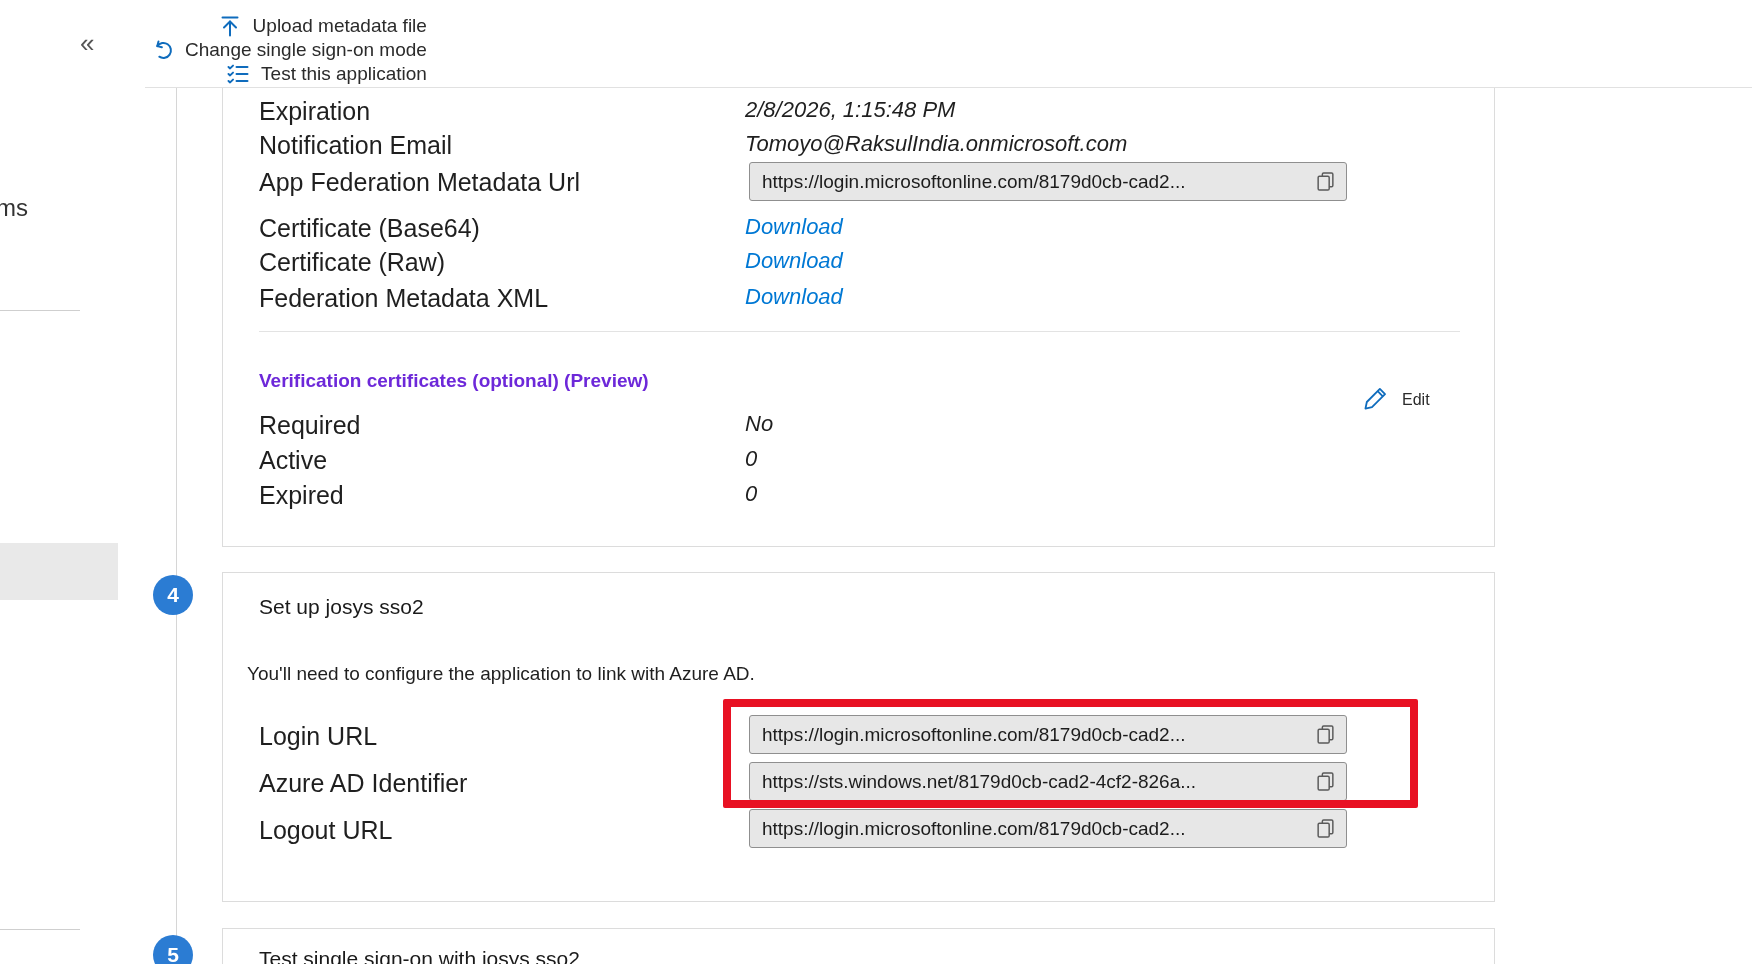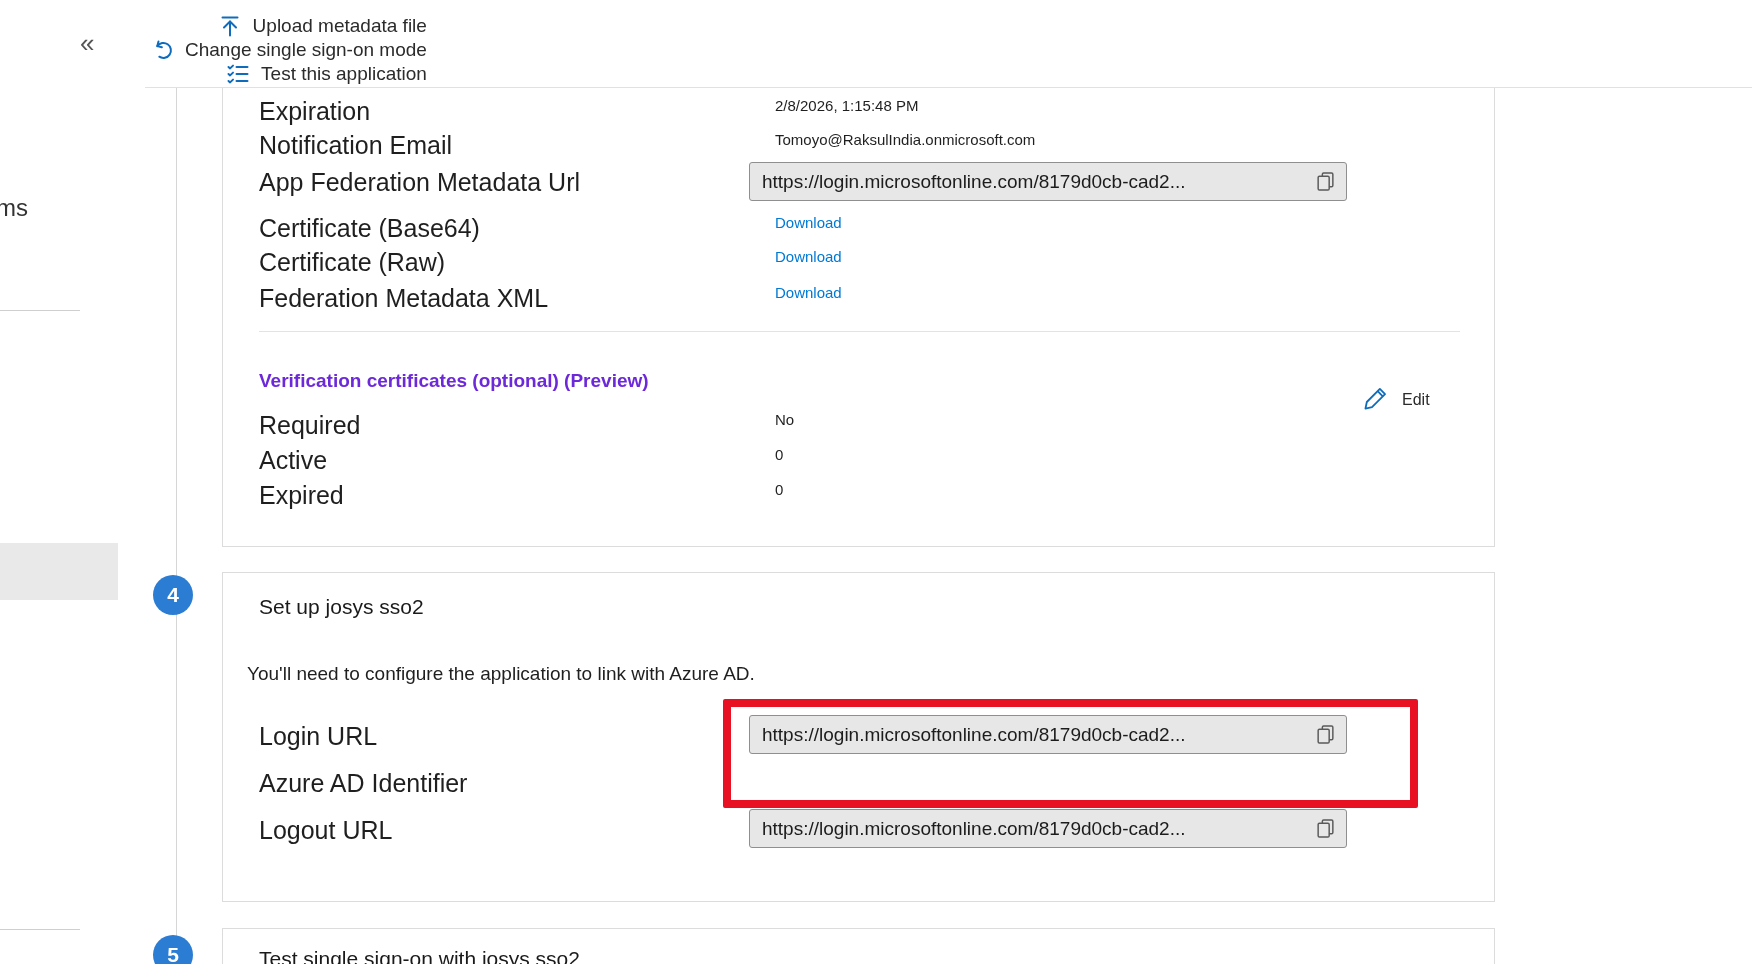--- a/index.html
+++ b/index.html
@@ -32,21 +32,21 @@
     left:153px; z-index:3;
   }
 
   
   .card { background:#fff; border:1px solid #dcdcdc; left:222px; width:1273px; }
   #card-certs { top:88px; height:459px; border-top:none; }
   #card-setup { top:572px; height:330px; }
   #card-test  { top:928px; height:60px; }
 
   .row-label { font-size:25px; color:#1f1f1f; white-space:nowrap; position:absolute; left:36px; }
-  .row-value { font-size:15px; color:#1f1f1f; white-space:nowrap; position:absolute; left:552px; }
+  .row-value { font-size:22px; color:#1f1f1f; white-space:nowrap; position:absolute; left:522px;font-style:italic; }
   .dl-link { color:#0078d4; cursor:pointer; text-decoration:none; }
 
   .copy-field {
     position:absolute; left:526px; width:598px; height:39px;
     background:#e7e7e7; border:1px solid #8f8f8f; border-radius:3px;
     display:flex; align-items:center; padding:0 10px 0 12px; cursor:text;
   }
   .copy-field .url { flex:1; font-size:19px; color:#1c1c1c; white-space:nowrap; overflow:hidden; }
   .copy-field .copy-ic { flex:0 0 auto; margin-left:8px; cursor:pointer; display:flex; }
 
@@ -190,20 +190,29 @@
       <span class="url">https://login.microsoftonline.com/8179d0cb-cad2...</span>
       <span class="copy-ic">
         <svg width="21" height="21" viewBox="0 0 20 20" fill="none" stroke="#5a5a5a" stroke-width="1.4" stroke-linejoin="round">
           <path d="M7 5V3.2C7 2.5 7.5 2 8.2 2h7.6c.7 0 1.2.5 1.2 1.2v10.6c0 .7-.5 1.2-1.2 1.2H13.5"></path>
           <rect x="3" y="5" width="10.5" height="13" rx="1.2"></rect>
         </svg>
       </span>
     </div>
 
     <span class="row-label" style="top:196px">Azure AD Identifier</span>
+    <div class="copy-field" style="top:189px">
+      <span class="url">https://sts.windows.net/8179d0cb-cad2-4cf2-826a...</span>
+      <span class="copy-ic">
+        <svg width="21" height="21" viewBox="0 0 20 20" fill="none" stroke="#5a5a5a" stroke-width="1.4" stroke-linejoin="round">
+          <path d="M7 5V3.2C7 2.5 7.5 2 8.2 2h7.6c.7 0 1.2.5 1.2 1.2v10.6c0 .7-.5 1.2-1.2 1.2H13.5"></path>
+          <rect x="3" y="5" width="10.5" height="13" rx="1.2"></rect>
+        </svg>
+      </span>
+    </div>
 
     <span class="row-label" style="top:243px">Logout URL</span>
     <div class="copy-field" style="top:236px">
       <span class="url">https://login.microsoftonline.com/8179d0cb-cad2...</span>
       <span class="copy-ic">
         <svg width="21" height="21" viewBox="0 0 20 20" fill="none" stroke="#5a5a5a" stroke-width="1.4" stroke-linejoin="round">
           <path d="M7 5V3.2C7 2.5 7.5 2 8.2 2h7.6c.7 0 1.2.5 1.2 1.2v10.6c0 .7-.5 1.2-1.2 1.2H13.5"></path>
           <rect x="3" y="5" width="10.5" height="13" rx="1.2"></rect>
         </svg>
       </span>

